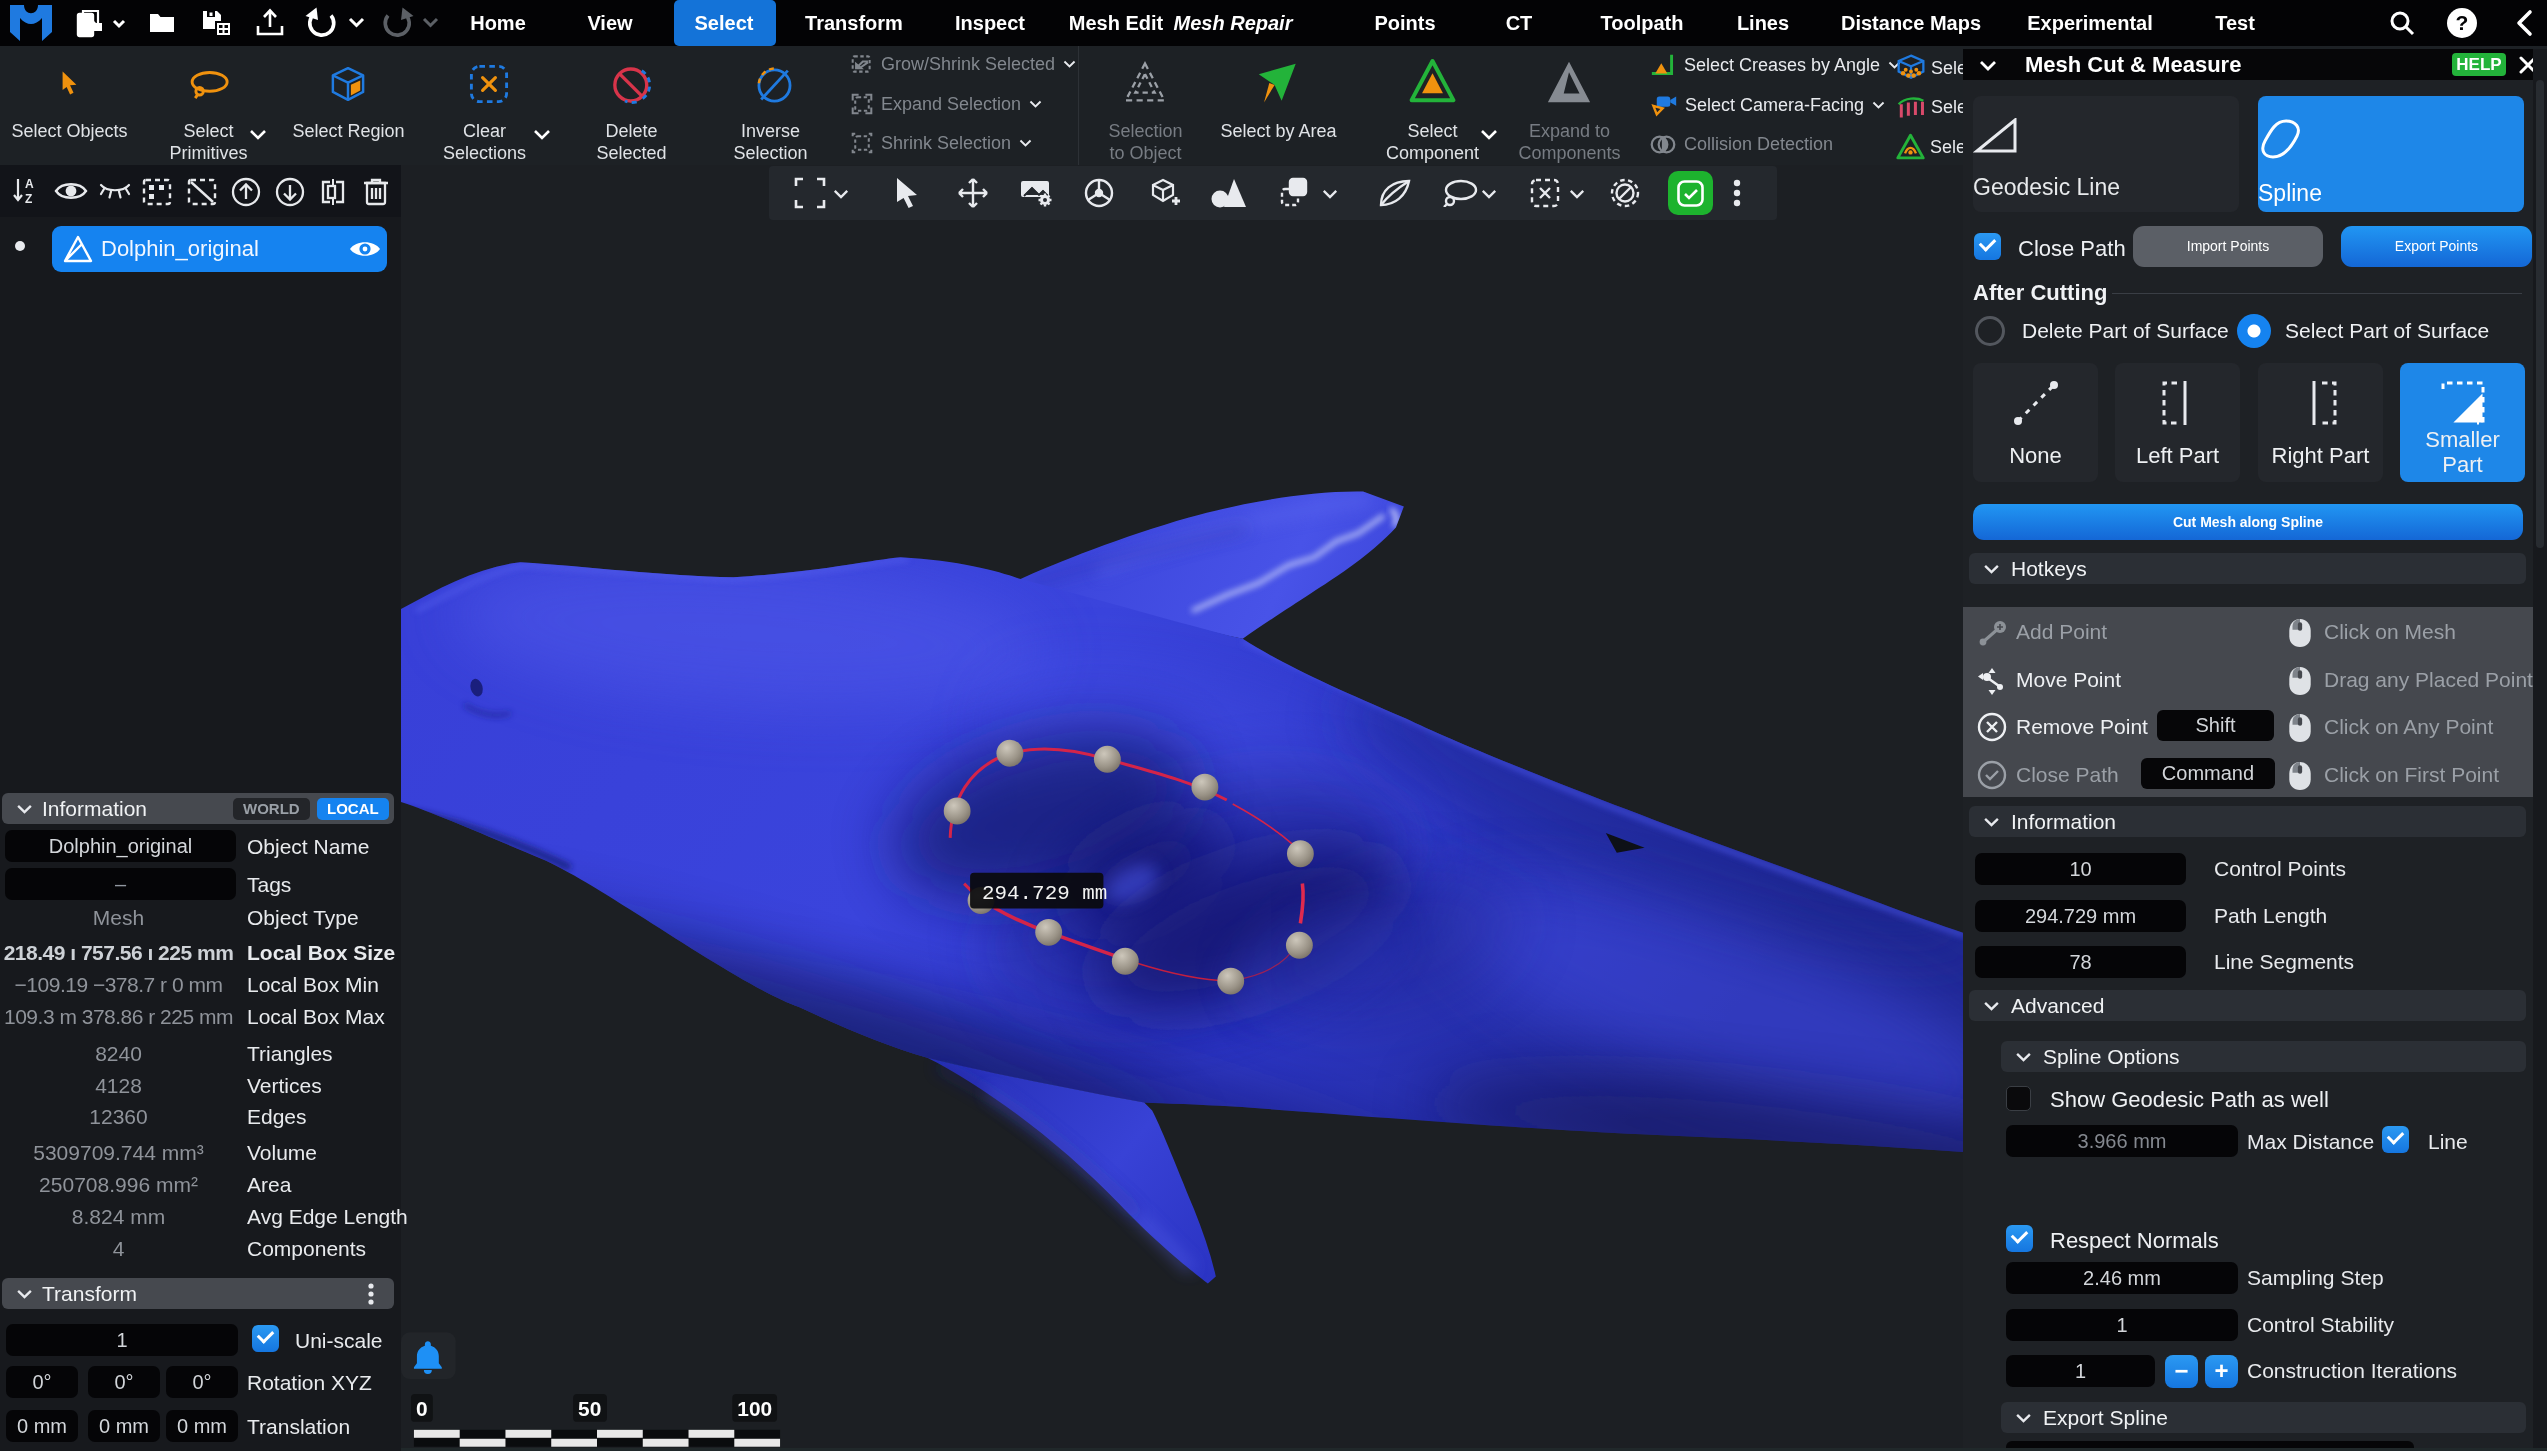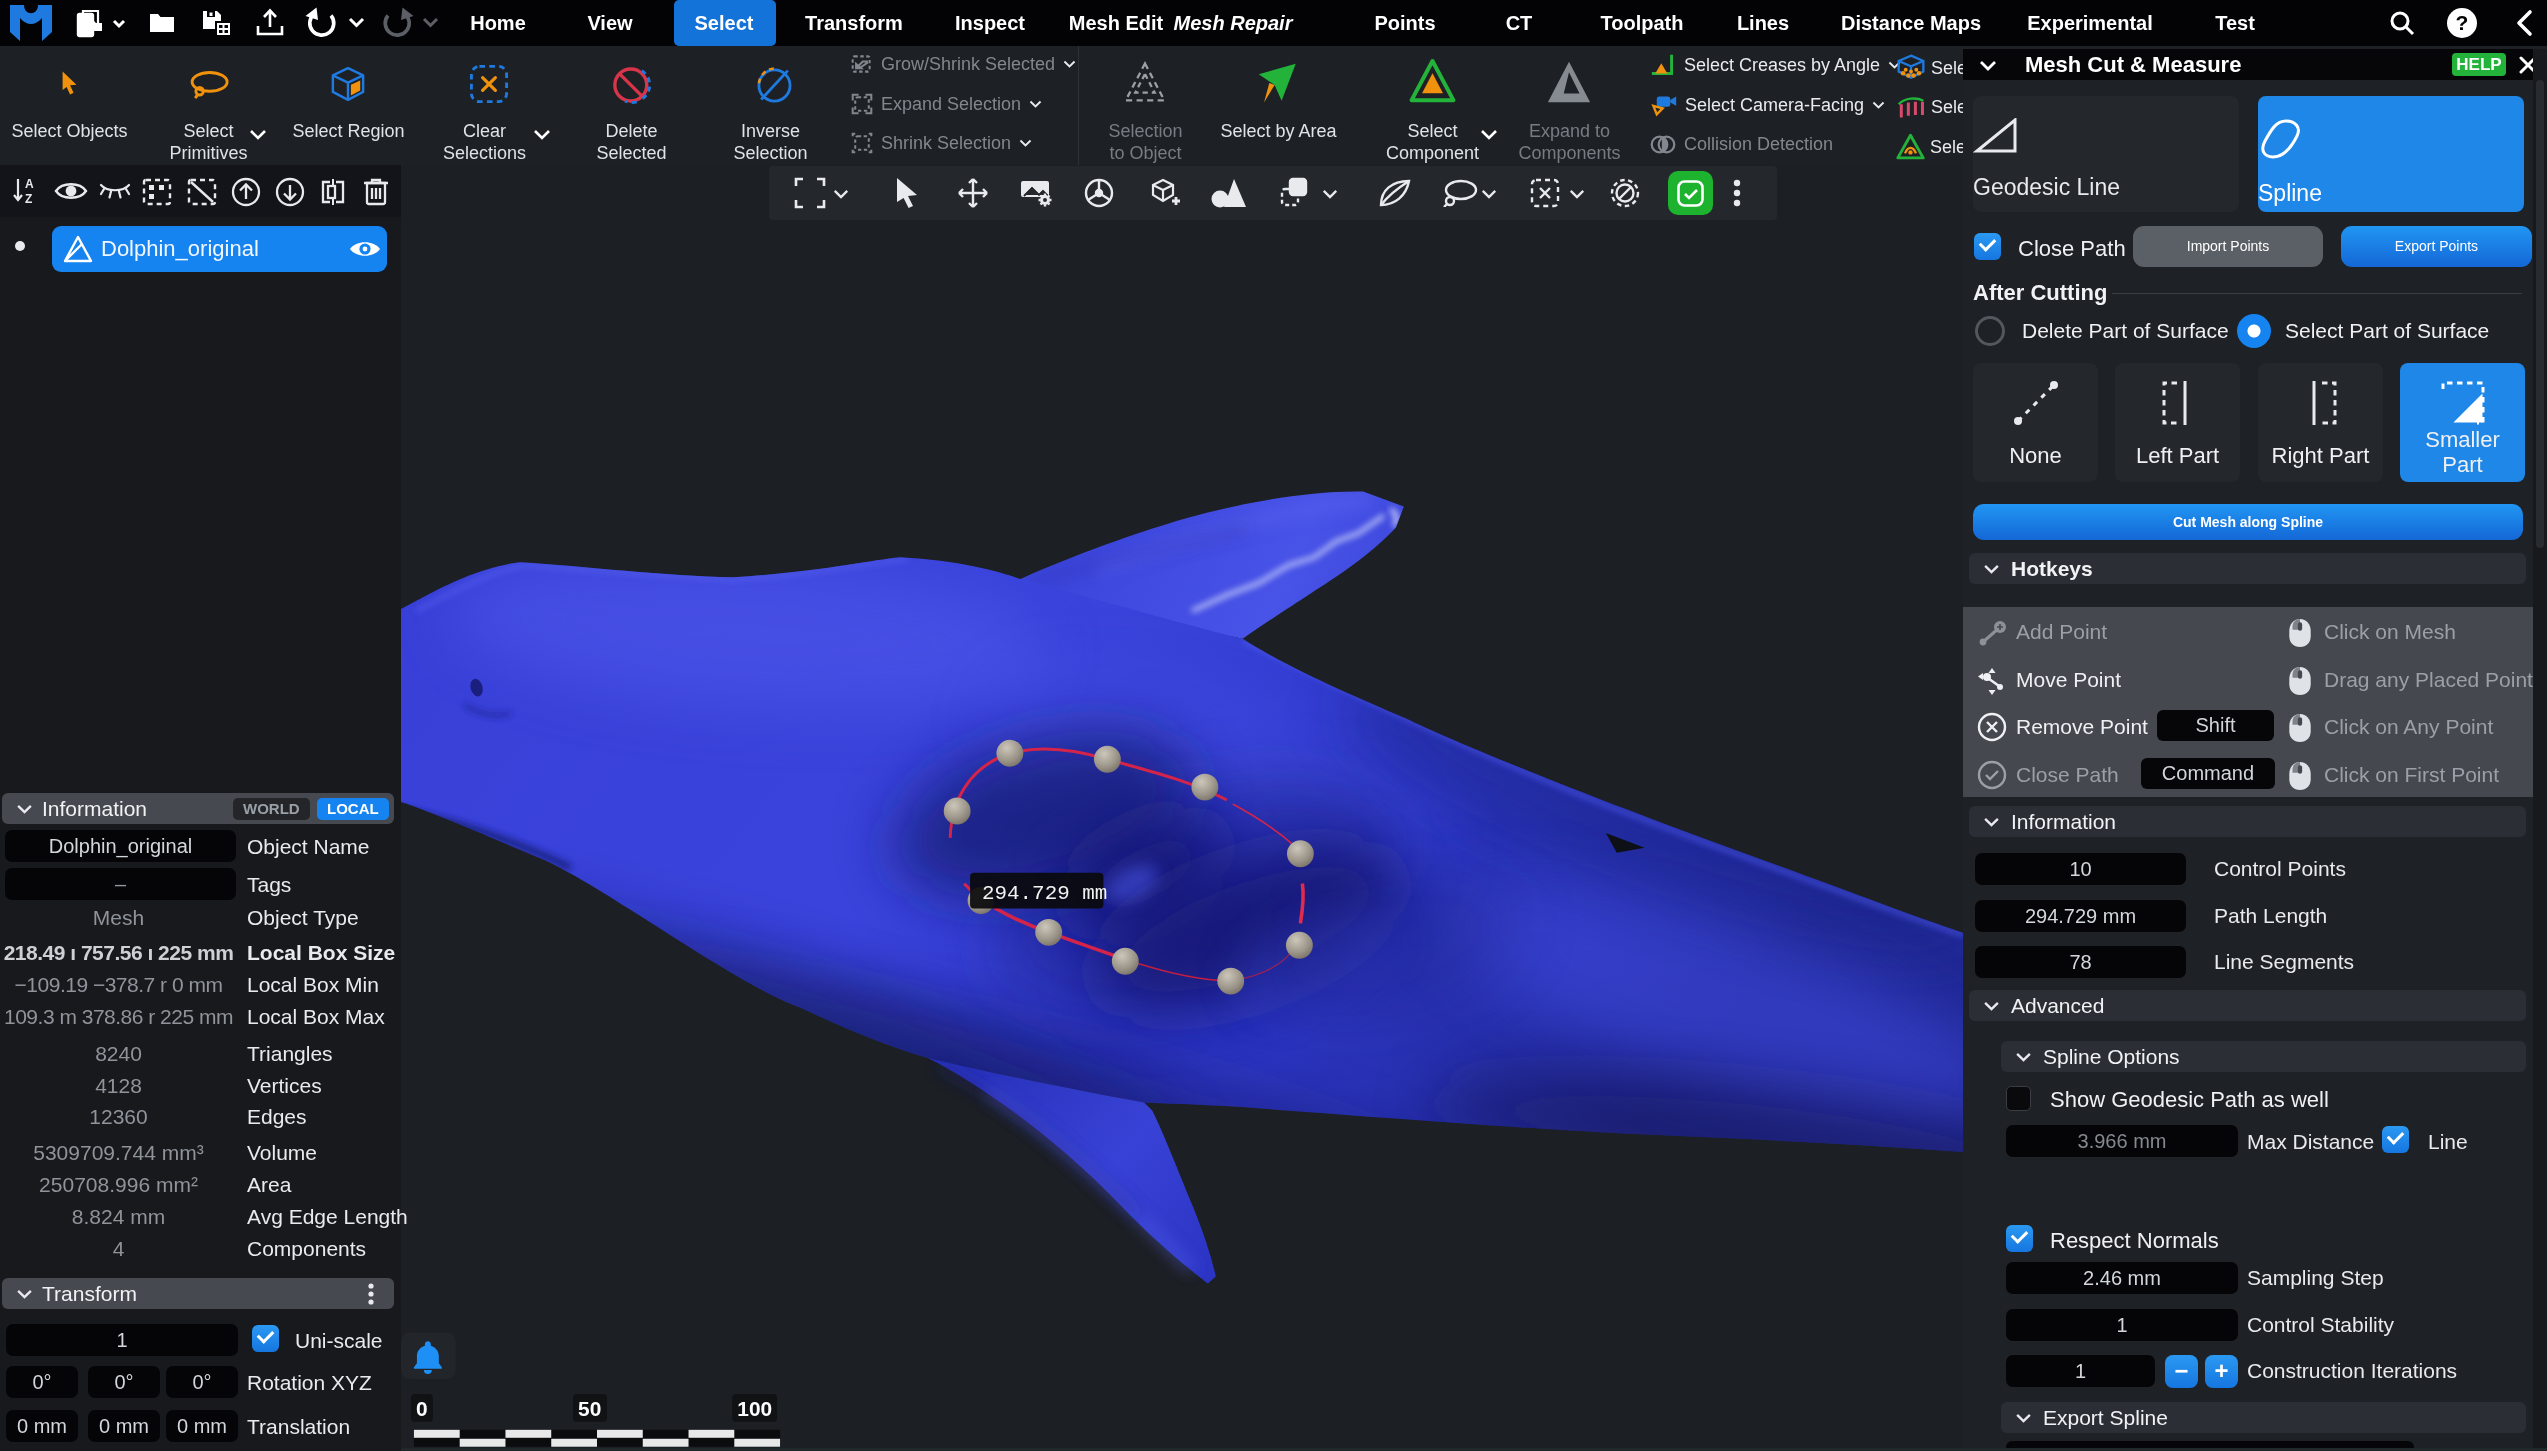--- a/index.html
+++ b/index.html
@@ -720,21 +720,21 @@
     <div class="sqbtn" style="left:437px;top:314px;background:#1e87e8;">
       <svg width="52" height="52" viewBox="0 0 52 52" fill="none" stroke="#fff" stroke-width="3">
           <path d="M6 12 V6 H46 V46 H40" stroke-dasharray="5.5 4.5"></path>
           <path d="M20 44 L44 20 V44 Z" fill="#fff"></path>
         </svg>
       <div style="top:64px;">Smaller<br>Part</div>
     </div>
 
     <div class="abs btnc" style="left:10px;top:455px;width:550px;height:36px;background:linear-gradient(#2196f3,#1467d6);font-weight:700;">Cut Mesh along Spline</div>
 
-    <div class="shdr" style="left:6px;top:504px;width:557px;font-weight:bold;"><svg class="hchev" viewBox="0 0 18 11" fill="none" stroke="#e8eaee" stroke-width="2.6">
+    <div class="shdr" style="left:6px;top:504px;width:557px;"><svg class="hchev" viewBox="0 0 18 11" fill="none" stroke="#e8eaee" stroke-width="2.6">
           <path d="M2 2 l7 7 l7 -7"></path>
         </svg><span>Hotkeys</span></div>
 
     <div class="abs" style="left:0px;top:558px;width:584px;height:190px;background:#45484e;">
       <svg class="abs" style="left:16px;top:13px" width="30" height="26" viewBox="0 0 30 26">
           <path d="M4 22 L20 8" stroke="#8c9197" stroke-width="3"></path>
           <circle cx="4" cy="22" r="3.4" fill="#8c9197"></circle>
           <circle cx="21" cy="7" r="6" fill="#8c9197"></circle>
           <path d="M21 4 v6 M18 7 h6" stroke="#45484e" stroke-width="1.6"></path>
         </svg>

